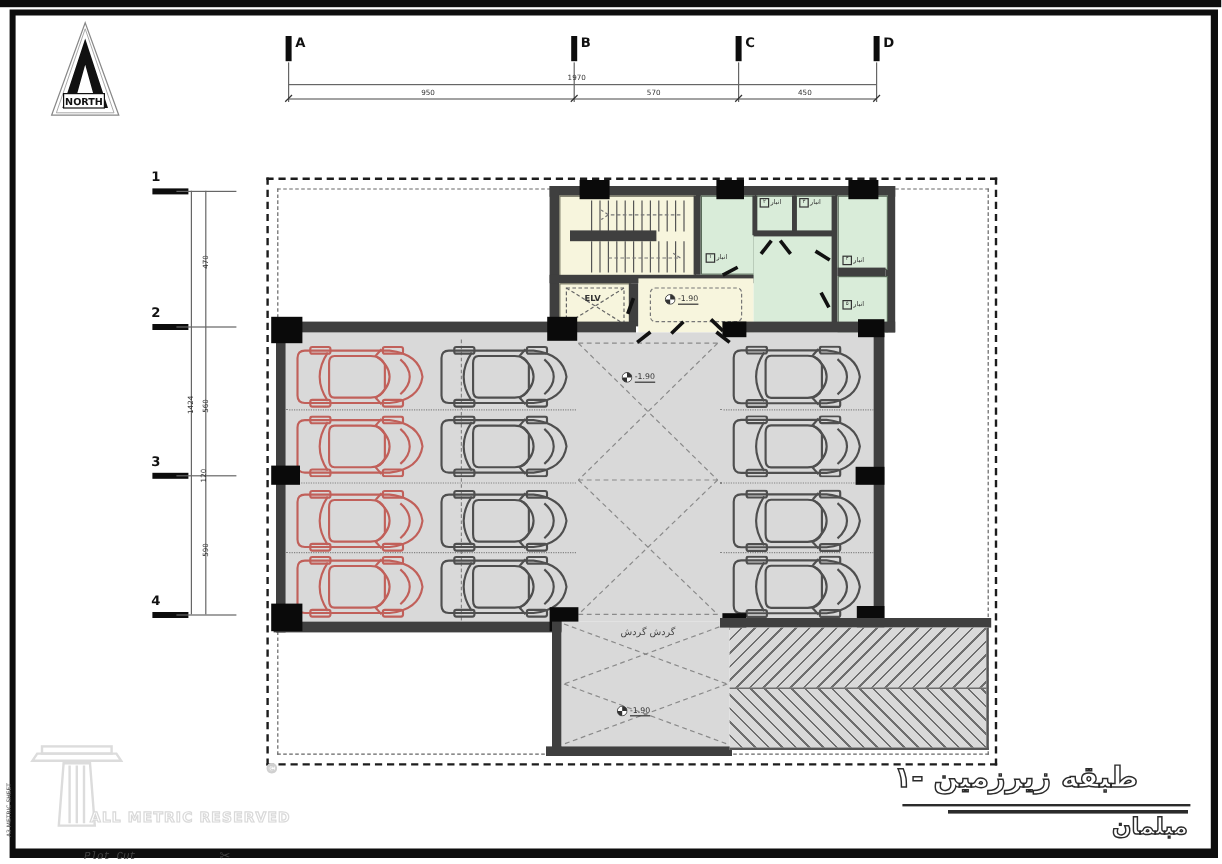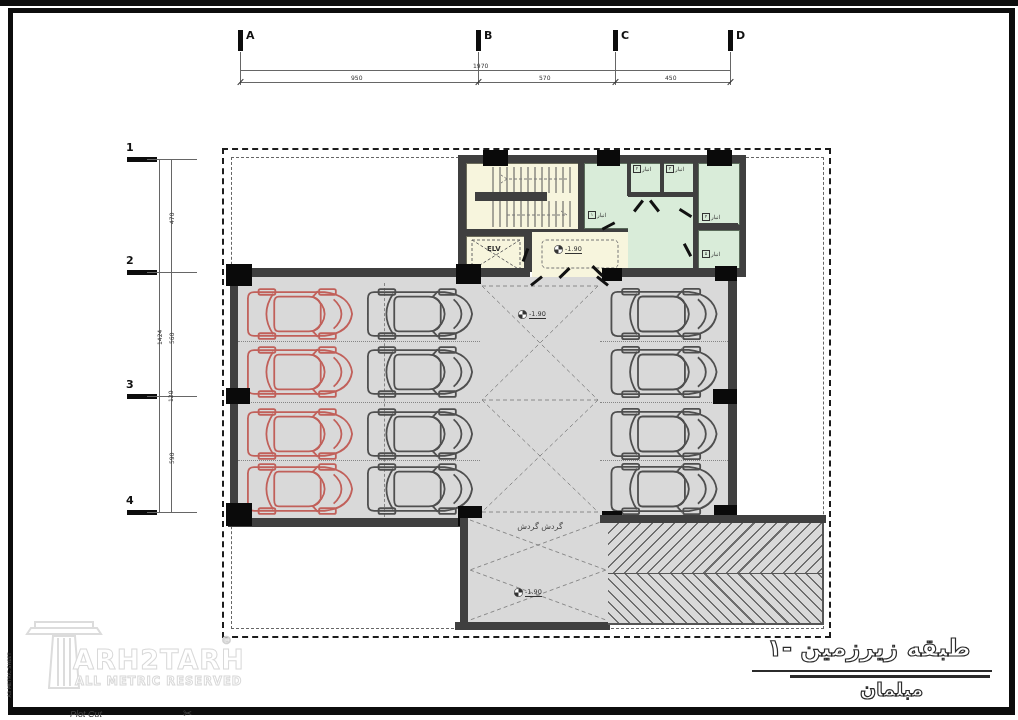--- a/index.html
+++ b/index.html
@@ -2,21 +2,21 @@
 <html><head>
 <meta charset="utf-8">
 <style>
   html,body{margin:0;padding:0;background:#fff;}
   .sheet{position:relative;width:1018px;height:720px;background:#fff;overflow:hidden;
          font-family:"DejaVu Sans",sans-serif;color:#222;}
   .abs{position:absolute;}
   
   .topstrip{left:0;top:0;width:1018px;height:6px;background:#0d0d0d;}
   .frame{left:8px;top:8px;width:996px;height:694px;border:5px solid #0d0d0d;border-bottom-width:8px;border-right-width:6px;}
-  .plotcut{left:70px;top:709px;font-style:italic;font-family:Liberation Sans, sans-serif;font-size:9px;color:#444;}
+  .plotcut{left:70px;top:709px;font-style:italic;font-family:Liberation Mono, monospace;font-size:9px;color:#444;}
   .scissors{left:183px;top:707px;font-size:11px;color:#444;}
   .sidenote{left:-14px;top:672px;font-size:5px;color:#555;transform:rotate(-90deg);white-space:nowrap;}
   
   .gbarv{width:5px;height:21px;background:#0d0d0d;}
   .gbarh{width:30px;height:5px;background:#0d0d0d;}
   .glet{font-size:11px;font-weight:bold;color:#111;}
   .dimline{background:#666;}
   .dimtxt{font-size:6px;color:#333;white-space:nowrap;}
   .dimtxt.rot{transform:rotate(-90deg);transform-origin:left top;}
   .tick{width:1px;height:8px;background:#333;transform:rotate(45deg);}
@@ -78,20 +78,29 @@
       </g>
     </symbol>
   </svg>
 
   <div class="abs topstrip"></div>
   <div class="abs frame"></div>
   <div class="abs plotcut">Plot Cut</div>
   <div class="abs scissors">✂</div>
   <div class="abs sidenote">A3 METRIC SHEET</div>
 
+  <div class="abs" style="left:40px;top:16px;width:62px;height:84px;">
+    <svg width="62" height="84" viewBox="0 0 62 84">
+      <polygon points="31,3 3,80 59,80" fill="none" stroke="#888" stroke-width="1"></polygon>
+      <polygon points="31,8 7,78 55,78" fill="none" stroke="#999" stroke-width="0.7"></polygon>
+      <path d="M31,16 L12,74 L21,74 L31,38 L41,74 L50,74 Z" fill="#111"></path>
+      <rect x="13" y="62" width="34" height="12" fill="#fff" stroke="#111" stroke-width="1"></rect>
+      <text x="30" y="71.5" font-size="8" font-weight="bold" text-anchor="middle" fill="#111">NORTH</text>
+    </svg>
+  </div>
 
   <div class="abs gbarv" style="left:238px;top:30px;"></div>
   <div class="abs glet" style="left:246px;top:29px;">A</div>
   <div class="abs gbarv" style="left:476px;top:30px;"></div>
   <div class="abs glet" style="left:484px;top:29px;">B</div>
   <div class="abs gbarv" style="left:613px;top:30px;"></div>
   <div class="abs glet" style="left:621px;top:29px;">C</div>
   <div class="abs gbarv" style="left:728px;top:30px;"></div>
   <div class="abs glet" style="left:736px;top:29px;">D</div>
 
@@ -332,32 +341,31 @@
   <div class="abs door" style="left:653px;top:199px;transform:rotate(-38deg);"></div>
   <div class="abs door" style="left:607px;top:219px;transform:rotate(62deg);"></div>
   <div class="abs door" style="left:684px;top:206px;transform:rotate(-58deg);"></div>
   <div class="abs door" style="left:686px;top:243px;transform:rotate(-28deg);"></div>
   <div class="abs door" style="left:563px;top:266px;transform:rotate(46deg);"></div>
   <div class="abs door" style="left:596px;top:264px;transform:rotate(-46deg);"></div>
   <div class="abs door" style="left:535px;top:274px;transform:rotate(52deg);"></div>
   <div class="abs door" style="left:601px;top:274px;transform:rotate(-52deg);"></div>
   <div class="abs door" style="left:524px;top:248px;transform:rotate(20deg);"></div>
 
-  <div class="abs title-fa t1" style="left:745px;top:634px;width:248px;text-align:center;">طبقه زیرزمین -۱</div>
+  <div class="abs title-fa t1" style="left:745px;top:634px;width:248px;text-align:left;">طبقه زیرزمین -۱</div>
   <div class="abs underline" style="left:752px;top:670px;width:240px;height:1.5px;"></div>
   <div class="abs underline" style="left:790px;top:675px;width:200px;height:2.5px;"></div>
-  <div class="abs title-fa t2" style="left:860px;top:678px;width:130px;text-align:left;">مبلمان</div>
+  <div class="abs title-fa t2" style="left:860px;top:678px;width:130px;text-align:right;">مبلمان</div>
 
   <div class="abs" style="left:25px;top:612px;width:230px;height:84px;">
     <svg width="78" height="78" viewBox="0 0 78 78" style="position:absolute;left:0;top:2px;">
       <g fill="none" stroke="#dcdcdc" stroke-width="2">
         <path d="M6,14 H72 L76,20 H2 Z"></path>
         <rect x="10" y="8" width="58" height="6"></rect>
         <path d="M28,22 H50 L54,74 H24 Z"></path>
         <path d="M33,24 V72 M39,24 V72 M45,24 V72"></path>
       </g>
     </svg>
-    <div class="abs wm wm-brand" style="left:48px;top:32px;">ARH2TARH</div>
     <div class="abs wm wm-c" style="left:196px;top:22px;">©</div>
     <div class="abs wm wm-tag" style="left:50px;top:62px;">ALL METRIC RESERVED</div>
   </div>
 
 </div>
 
 </body></html>

